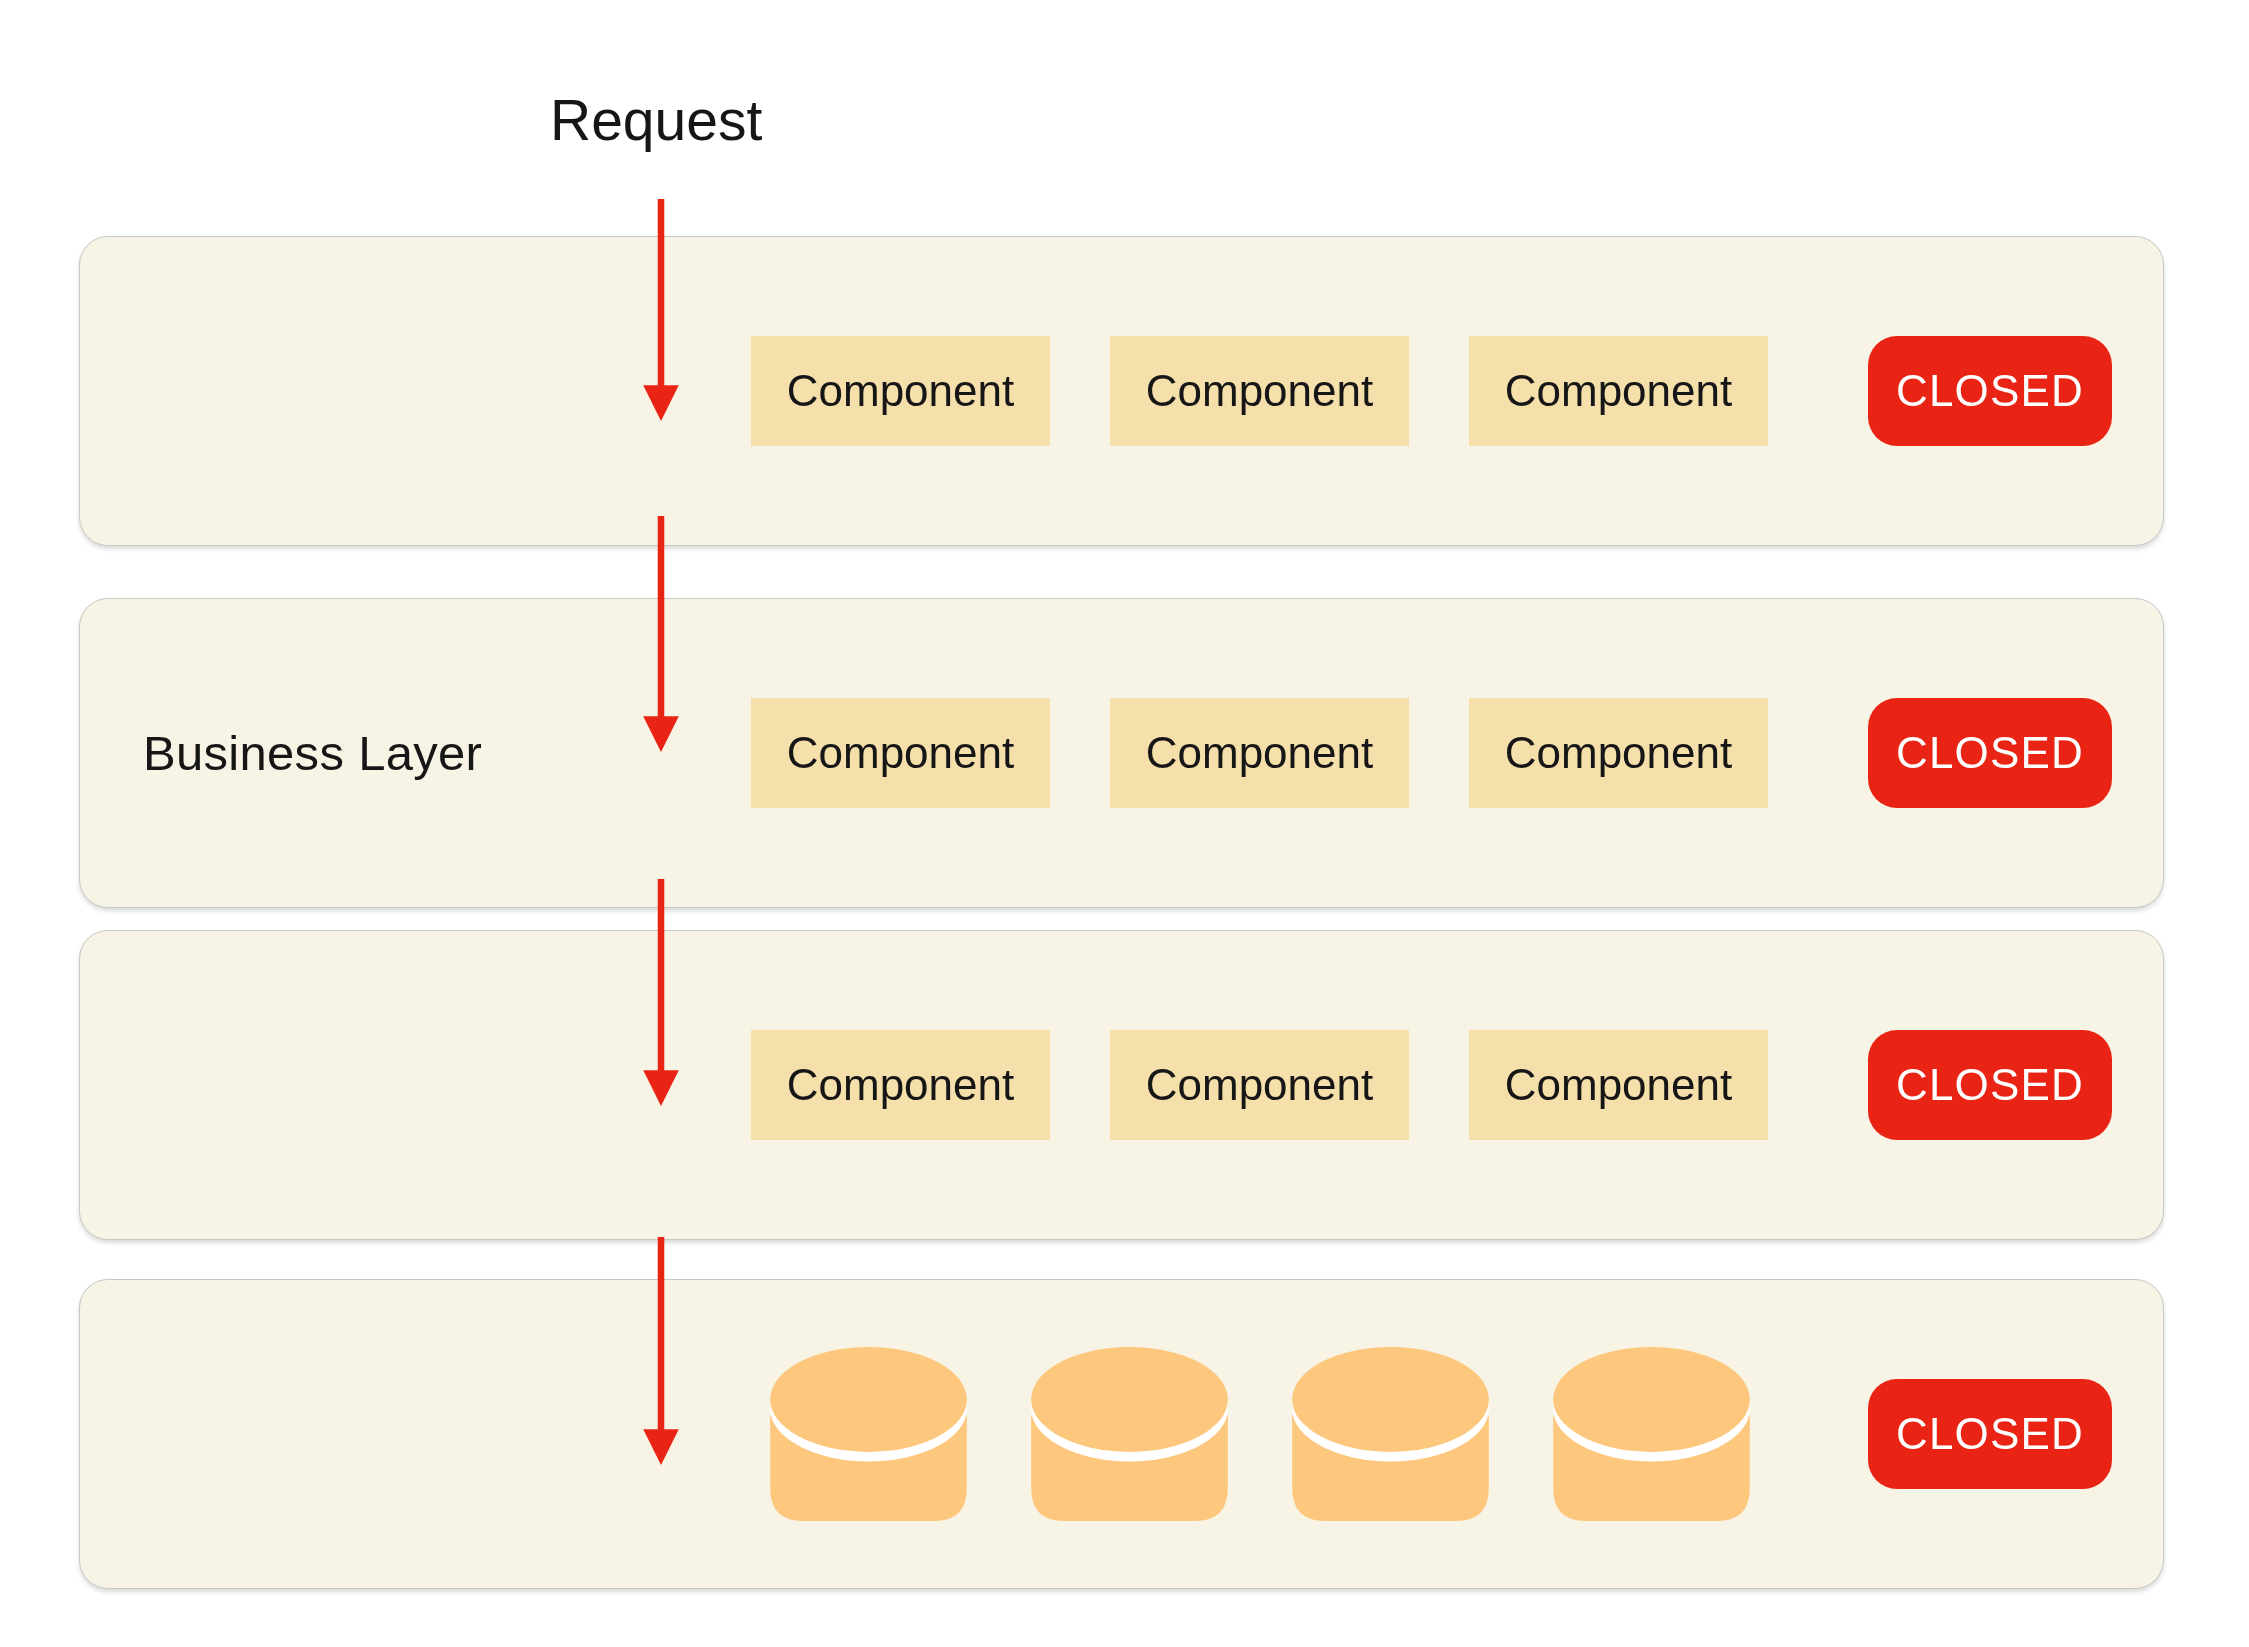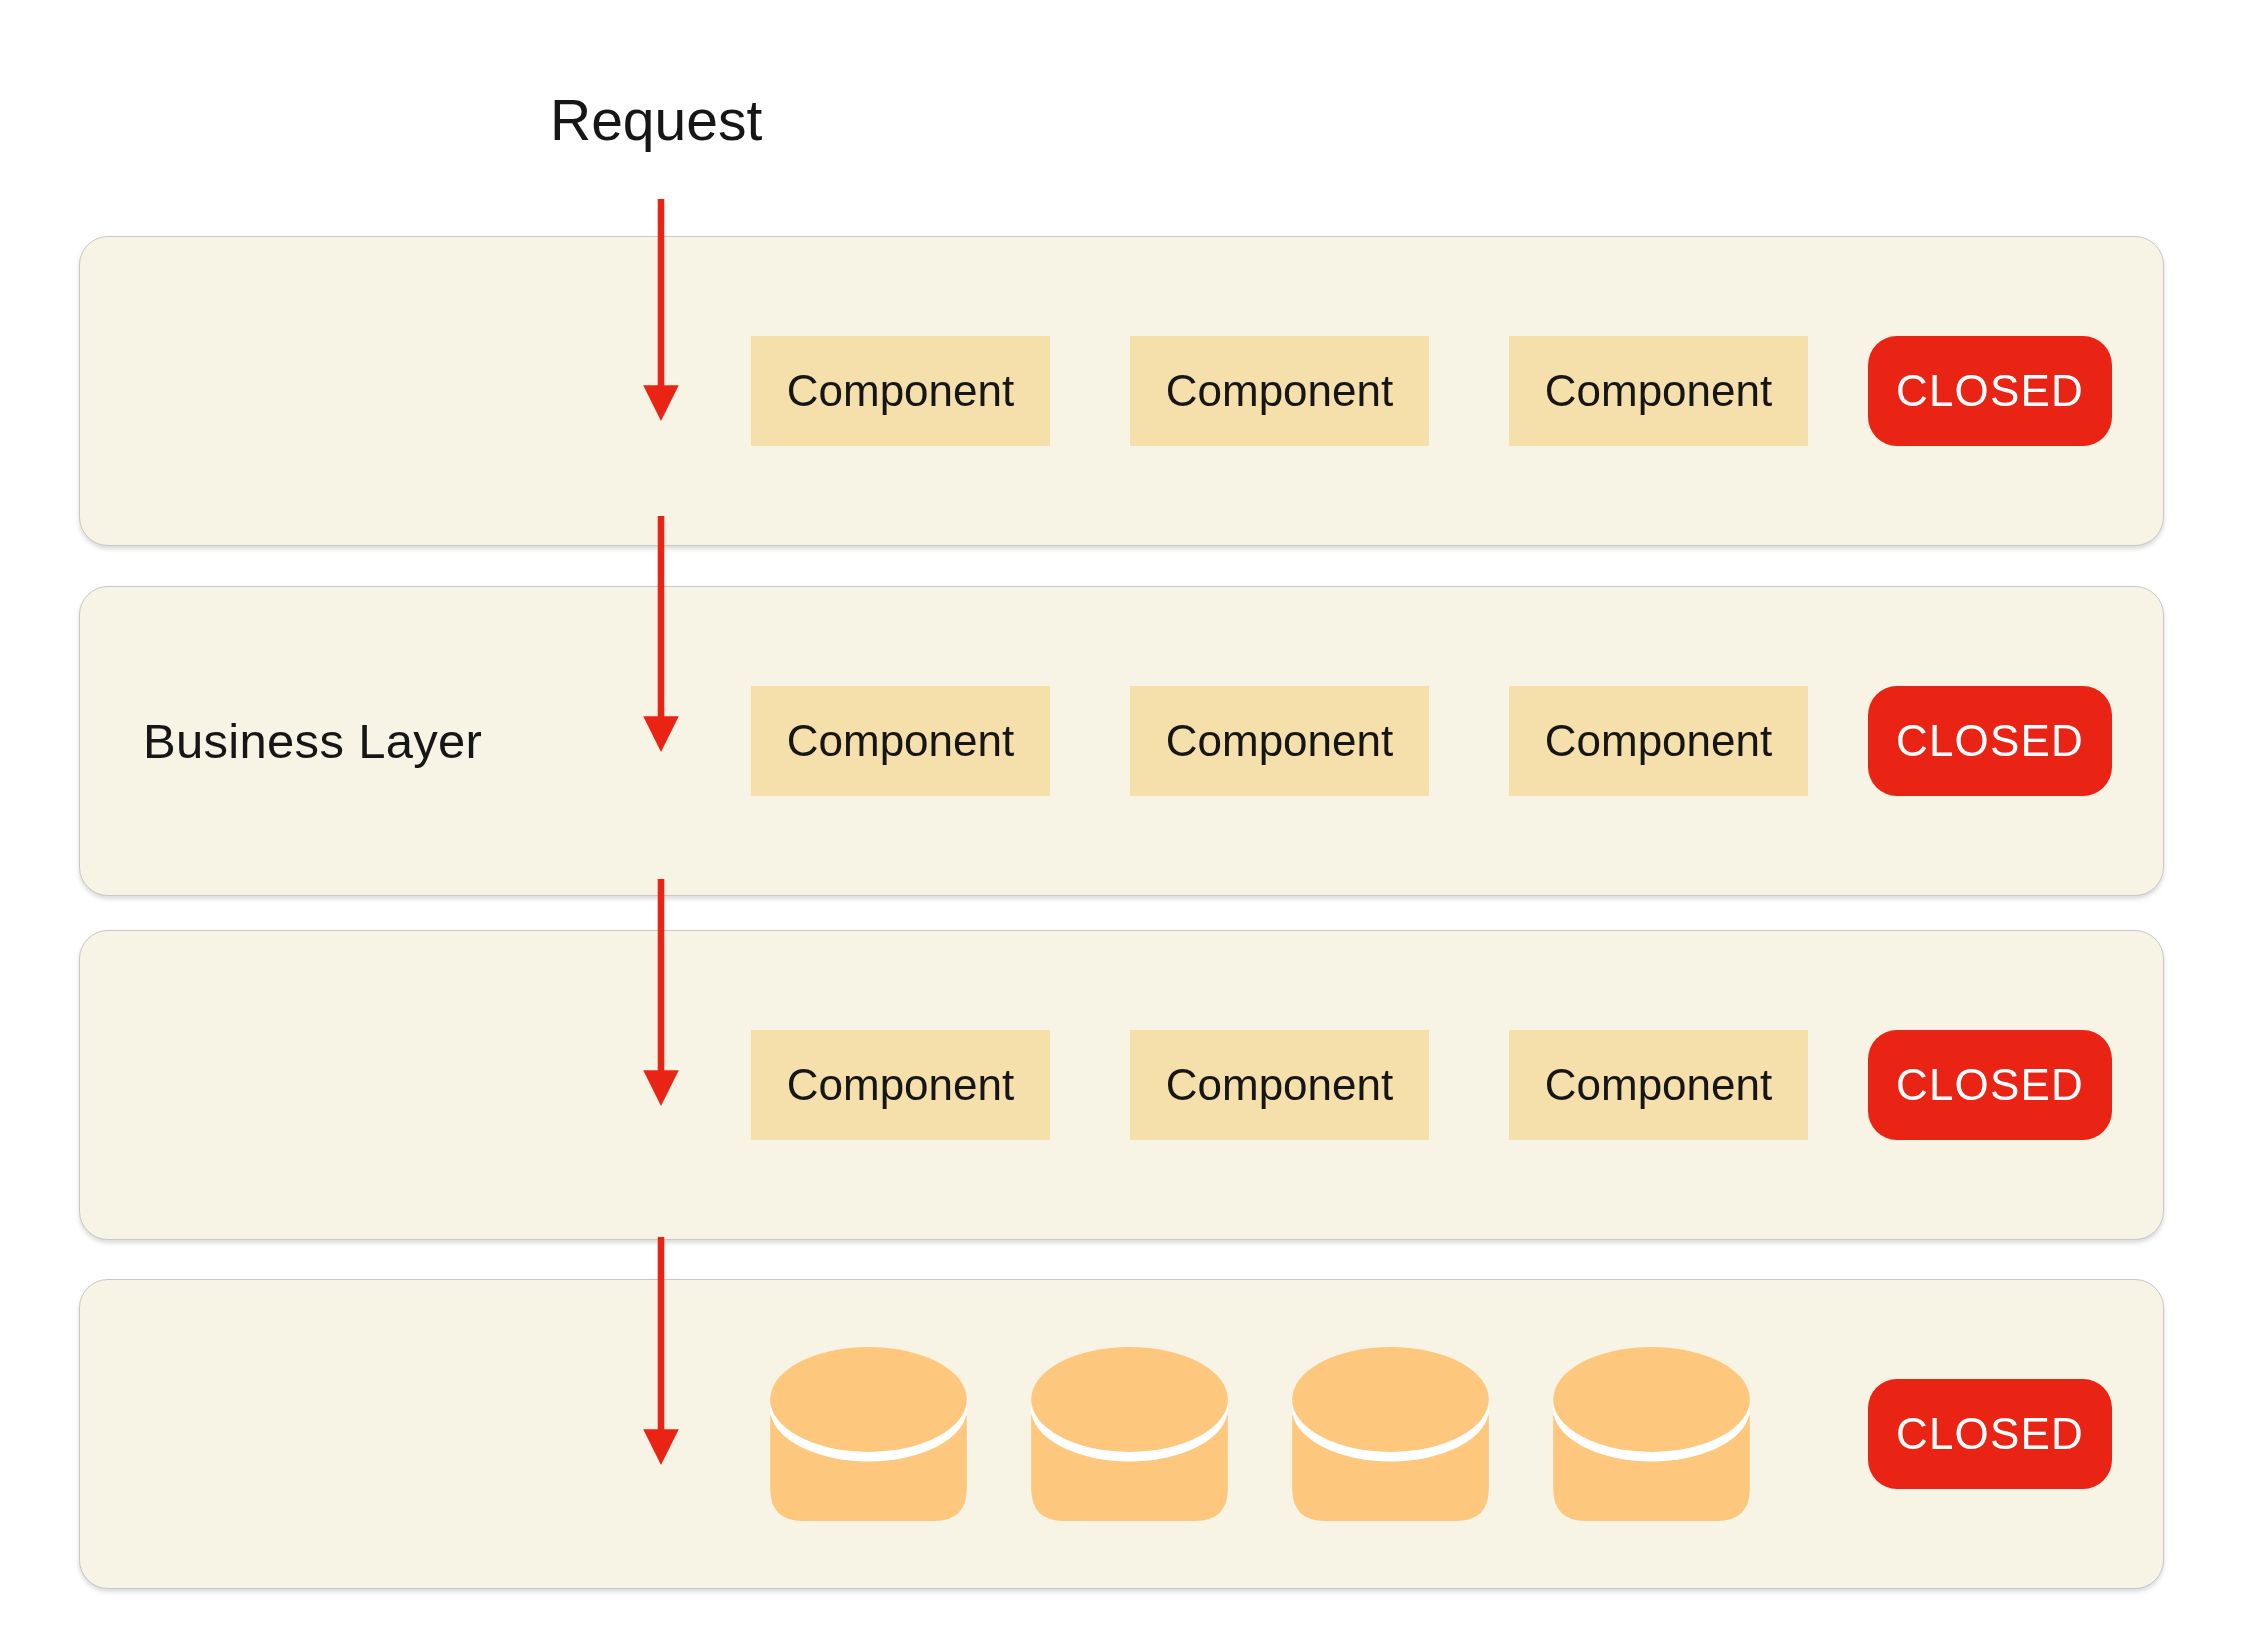--- a/index.html
+++ b/index.html
@@ -28,31 +28,31 @@
     font-size:57px; line-height:1.05; color:var(--ink); white-space:nowrap;
   }
 
   .layer{
     position:absolute; left:79px; width:2085px; height:310px;
     background:var(--panel-bg);
     border:1.8px solid var(--panel-border);
     border-radius:29px;
     box-shadow:0 3px 4.2px rgba(90,90,90,.22);
   }
-  .l1{ top:218px; } .l2{ top:568px;text-decoration:underline; } .l3{ top:912px; } .l4{ top:1261px; }
+  .l1{ top:218px; } .l2{ top:580px;text-decoration:underline; } .l3{ top:912px; } .l4{ top:1261px; }
 
   .ltitle{
     position:absolute; left:63px; top:50%; transform:translateY(-50%);
     font-size:49px; font-weight:400; letter-spacing:0.3px;
     color:var(--ink); white-space:nowrap;
   }
 
   .comps{
     position:absolute; left:671px; top:50%; transform:translateY(-50%);
-    display:flex; gap:80px;
+    display:flex; gap:60px;
   }
   .comp{
     width:299px; height:110px; background:var(--component-bg);
     display:flex; align-items:center; justify-content:center;
     font-size:44px; color:var(--ink); white-space:nowrap;
   }
 
   .closed{
     position:absolute; right:51px; top:50%; transform:translateY(-50%);
     width:244px; height:110px; background:var(--closed-bg);

